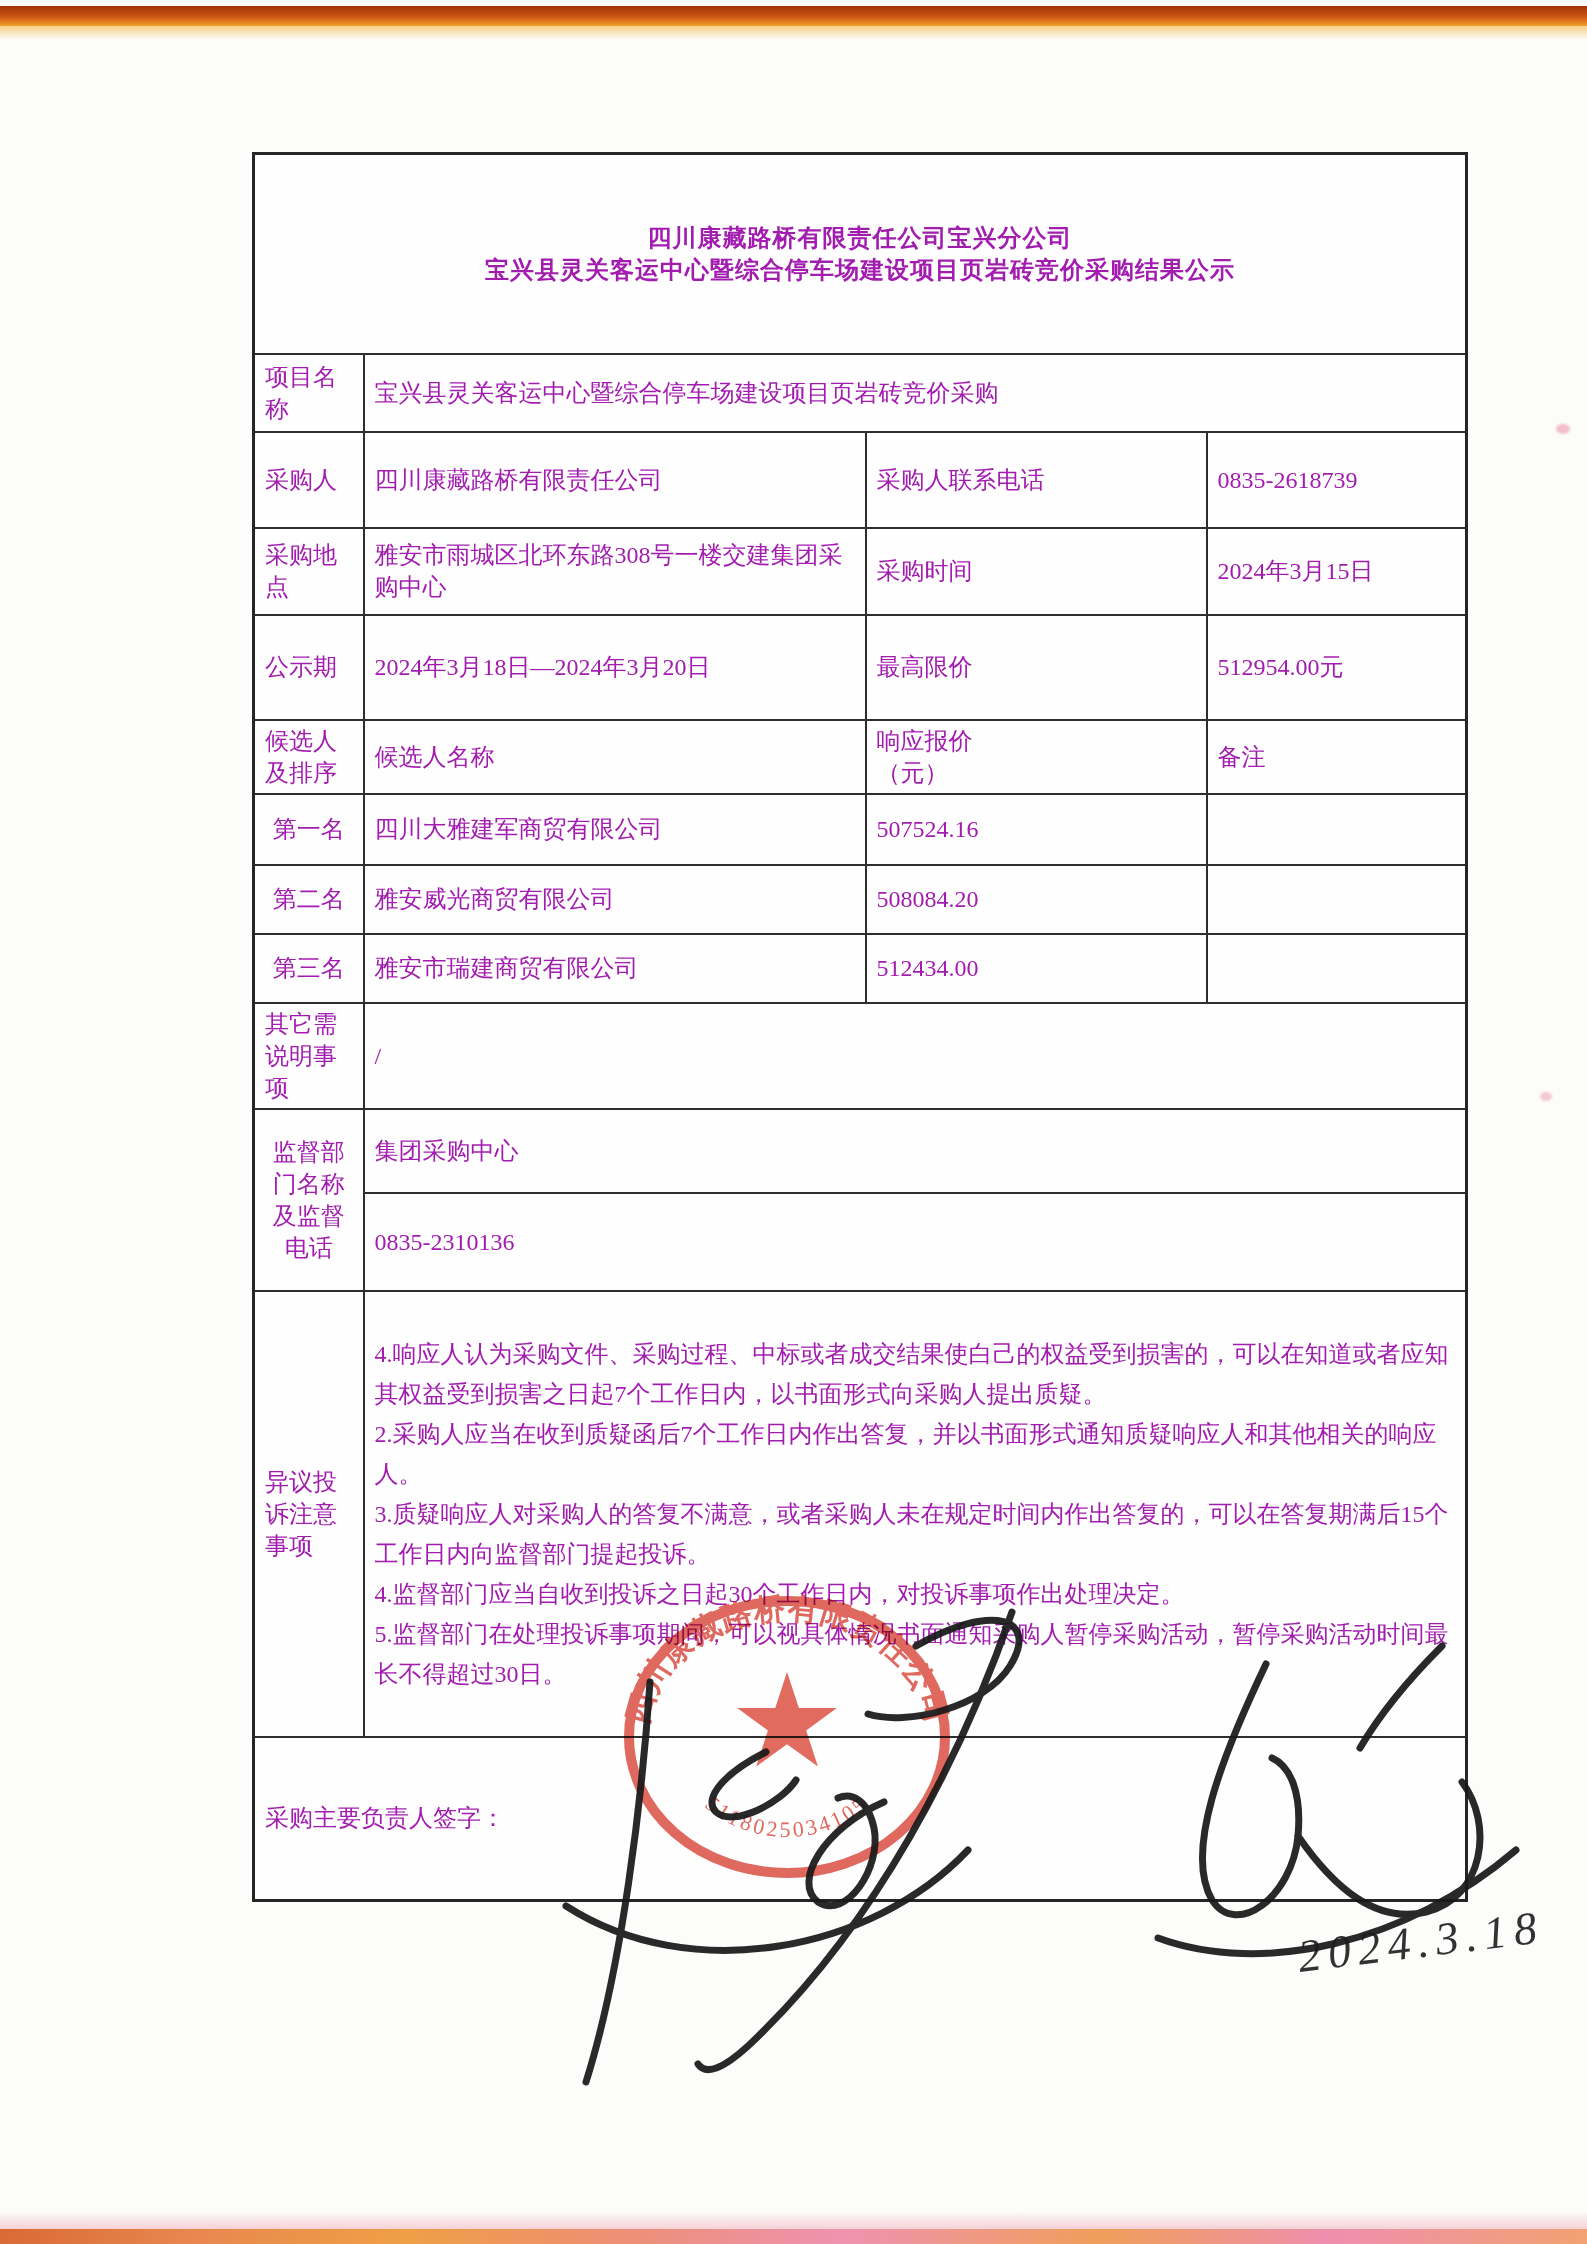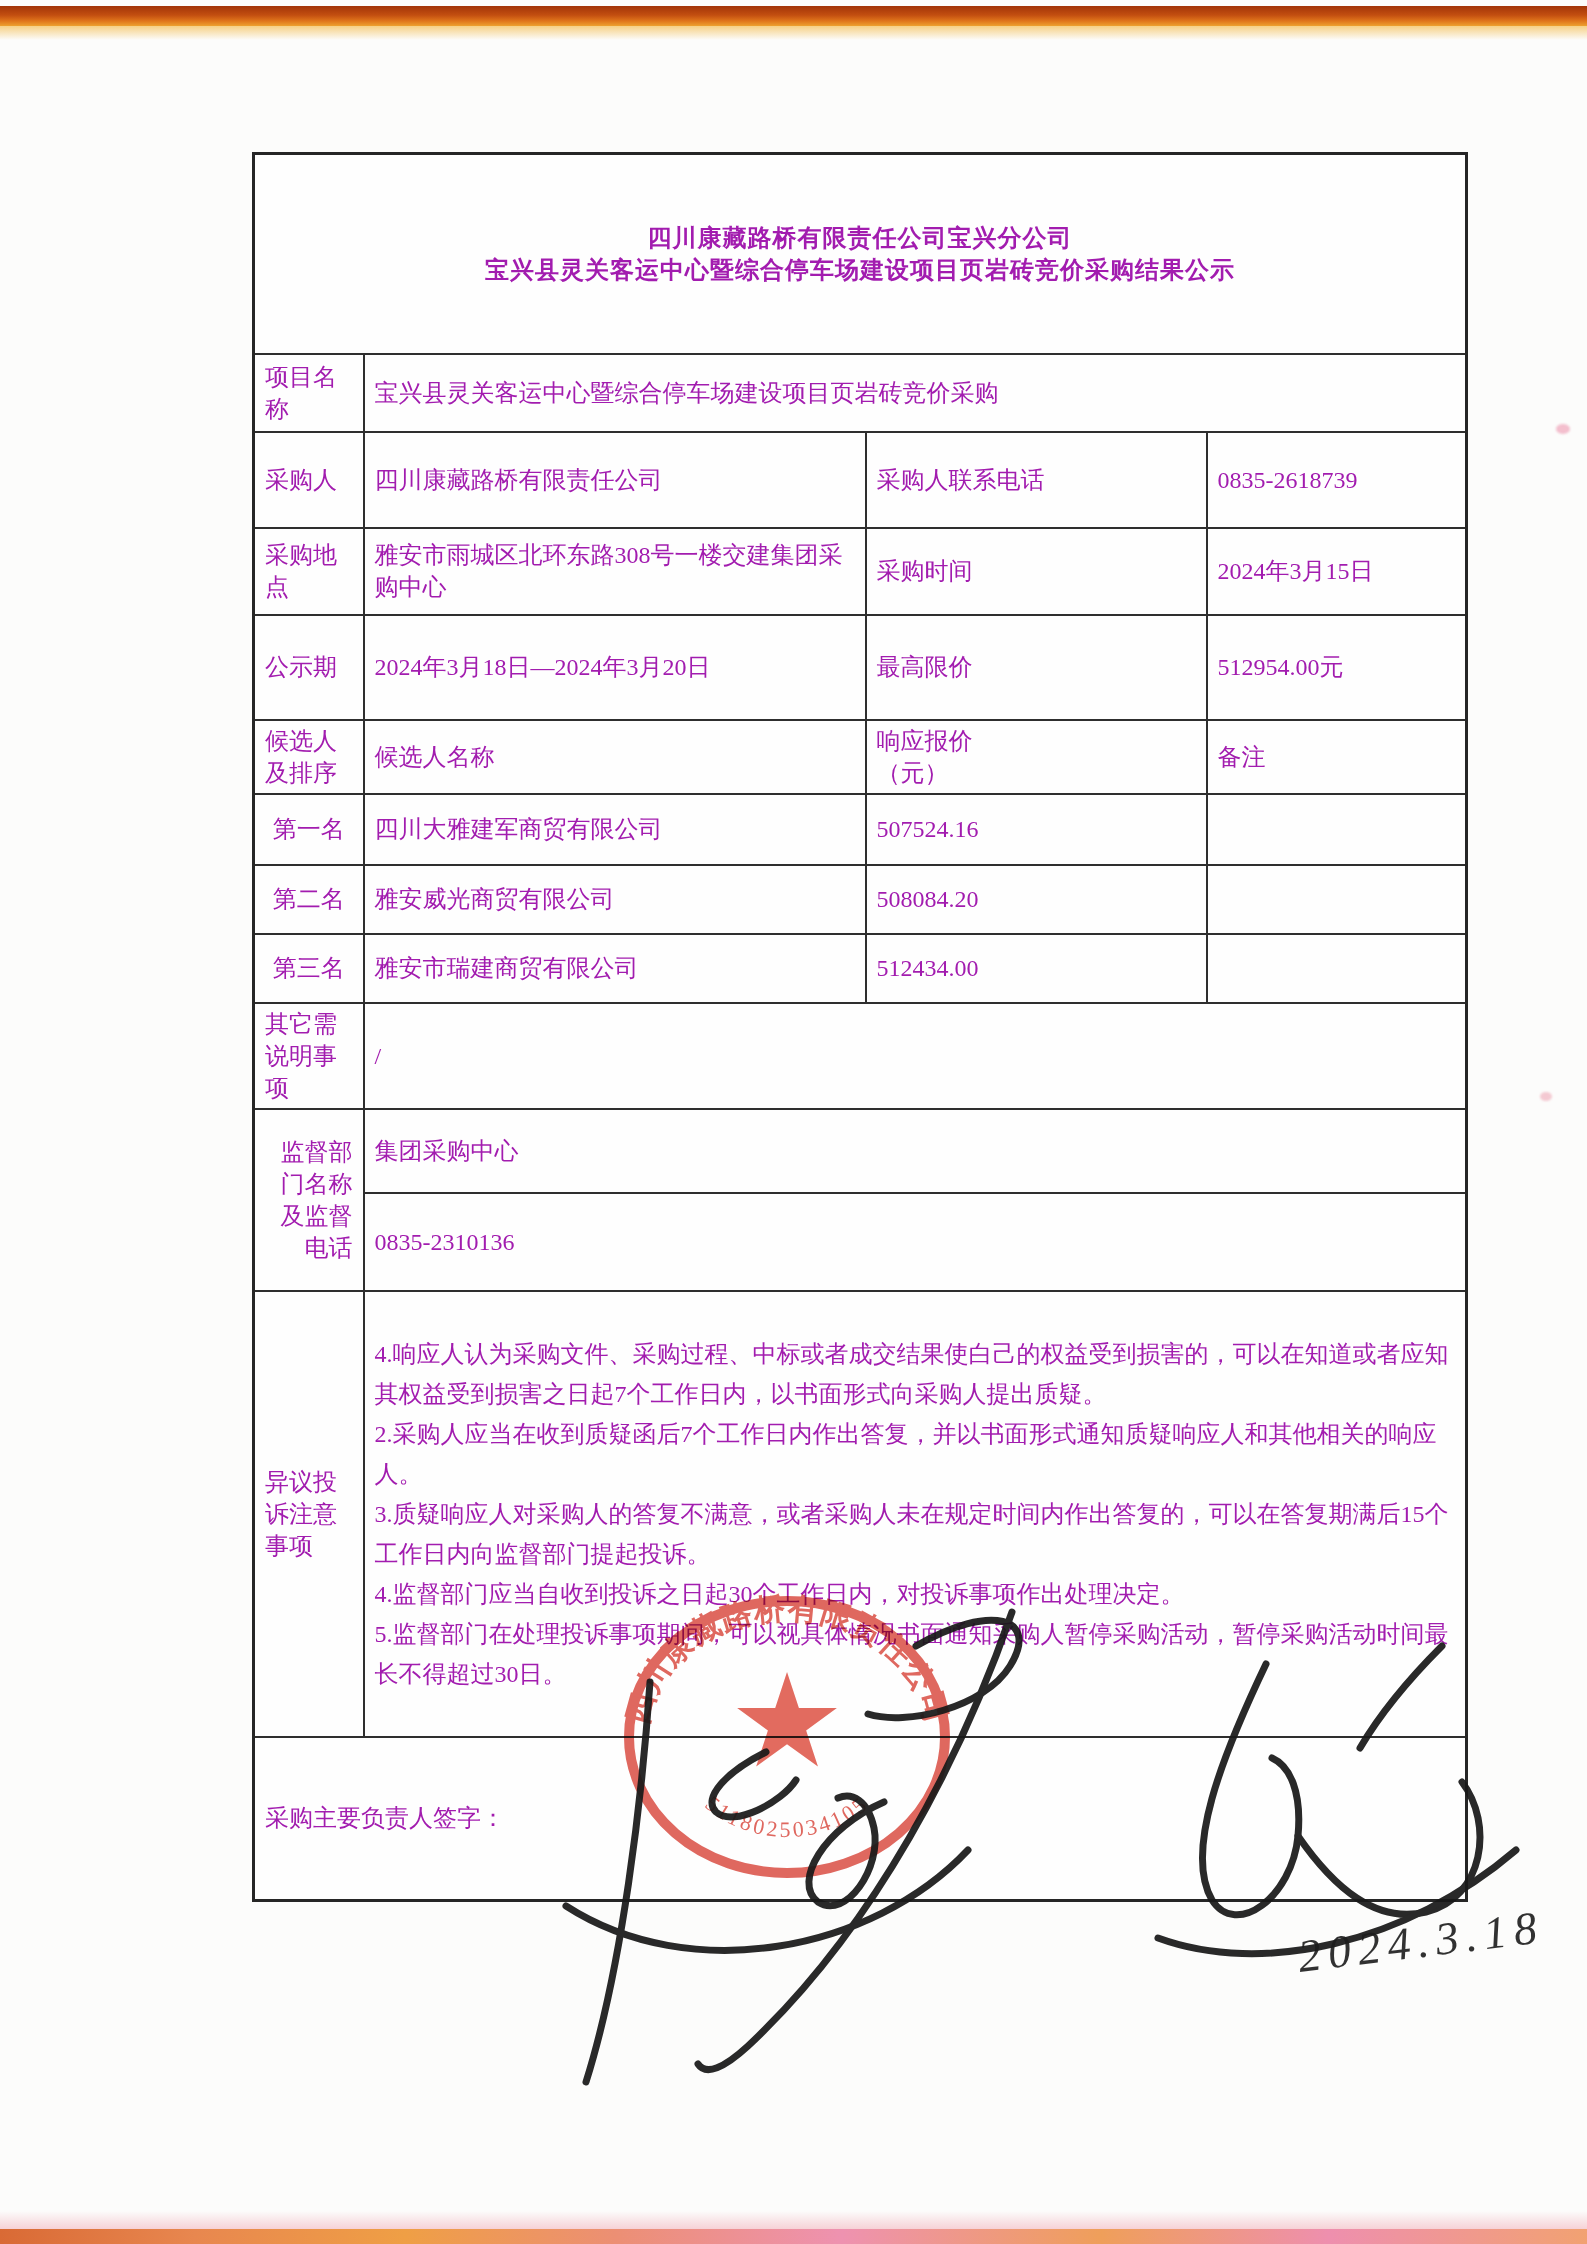--- a/index.html
+++ b/index.html
@@ -40,21 +40,21 @@
     border:2px solid #2e2e2e;
     font-size:24px;line-height:32px;
     vertical-align:middle;padding:4px 10px;
     overflow:hidden;
   }
   td.title-cell{
     text-align:center;font-weight:bold;font-size:31px;line-height:47px;
     letter-spacing:1px;padding:0 40px;
   }
   td.lab{padding:4px 12px;}
-  td.lab-center{text-align:right;padding:4px 8px;}
+  td.lab-center{text-align:center;padding:4px 8px;}
   td.val-left{text-align:left;padding:4px 14px;}
   td.val-center{text-align:left;}
   td.rank{text-align:center;}
   td.notes-cell{vertical-align:middle;padding:20px 14px;}
   .notes-cell p{margin:0;font-size:24px;line-height:40px;text-align:left;}
   td.sign-cell{vertical-align:top;padding:24px 8px;font-size:26px;}
 
   
   svg.overlay{position:absolute;left:0;top:0;pointer-events:none;}
   .seal{mix-blend-mode:multiply;}

